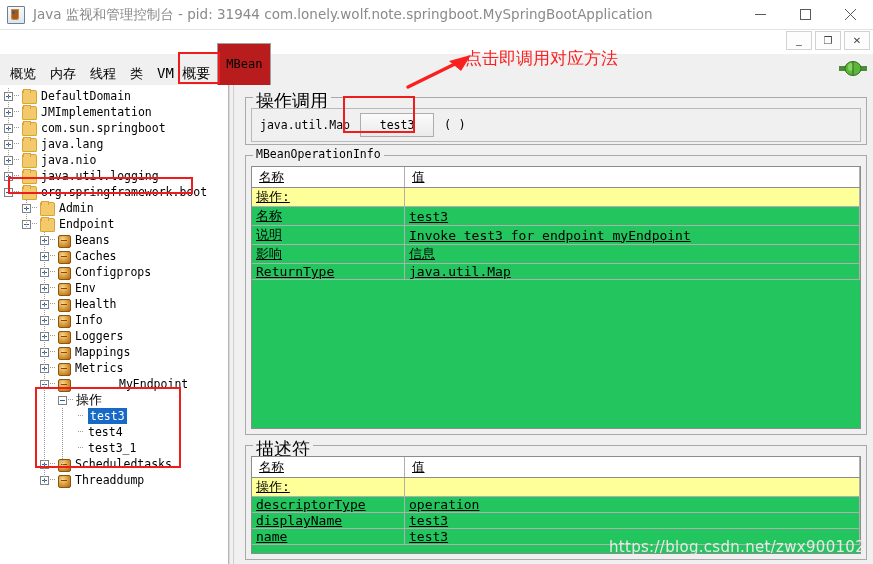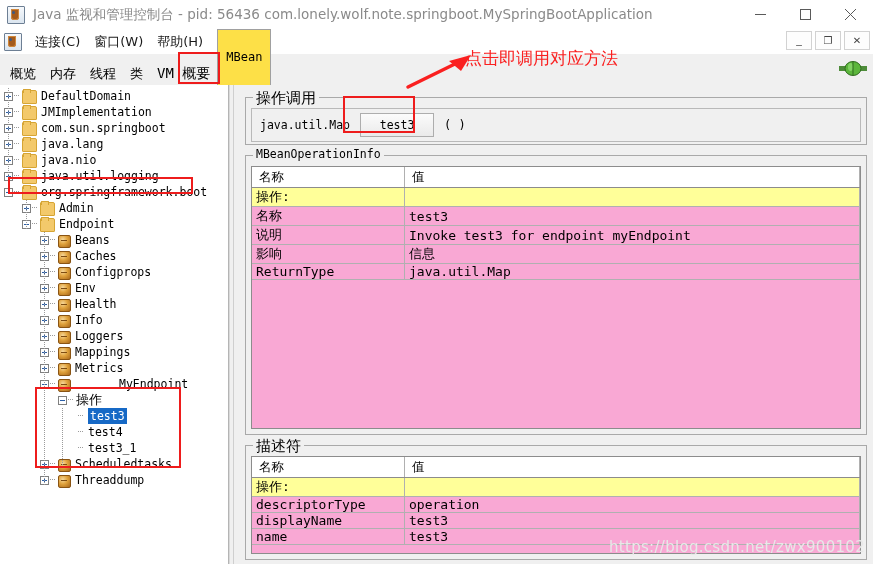--- a/index.html
+++ b/index.html
@@ -77,23 +77,23 @@
     position:absolute;left:0;top:54px;width:873px;height:31px;
     background:#f0f0f0;border-bottom:1px solid #a0a0a0;
     display:flex;align-items:flex-end;
   }
   .tab{
     height:25px;line-height:25px;padding:0 7px;margin-bottom:-1px;
     font-size:13px;color:#000;white-space:nowrap;cursor:default;
     font-family:"DejaVu Sans","Liberation Sans",sans-serif;
   }
   .tab.sel{
-    background:#fde047;border:1px solid #a0a0a0;border-bottom:1px solid #ffffff;
+    background:#b91c1c;border:1px solid #a0a0a0;border-bottom:1px solid #ffffff;
     font-family:"DejaVu Sans Mono","Liberation Mono",monospace;
-    font-size:12px;padding:15px 8px;
+    font-size:12px;padding:8px 8px;
   }
   .tab.mono{font-family:"DejaVu Sans Mono","Liberation Mono",monospace;font-size:14px;}
   .conn-dot{
     position:absolute;right:6px;top:7px;width:28px;height:15px;
   }
 
   
   .content{position:absolute;left:0;top:85px;width:873px;height:479px;background:#ffffff;}
   .treepane{
     position:absolute;left:0;top:0;width:228px;height:479px;
@@ -146,21 +146,21 @@
   }
   .bean:after{
     content:"";position:absolute;left:2px;top:4px;width:6px;height:1px;background:#7d4c12;
   }
   .sel-label{background:#1669c6;color:#ffffff;padding:0 2px;}
 
   
   .group{position:absolute;border:1px solid #a9a9a9;background:#f0f0f0;}
   .group > .gtitle{
     position:absolute;left:7px;top:-9px;background:#f0f0f0;padding:0 3px;
-    font-size:15px;color:#000;white-space:nowrap;
+    font-size:18px;color:#000;white-space:nowrap;
     font-family:"DejaVu Sans","Liberation Sans",sans-serif;
   }
   .group.mono > .gtitle{font-family:"DejaVu Sans Mono","Liberation Mono",monospace;font-size:11.5px;}
 
   .invokebox{
     position:absolute;left:5px;top:10px;right:5px;height:32px;
     border:1px solid #b9b9b9;background:#f0f0f0;display:flex;align-items:center;
   }
   .rettype{
     margin-left:8px;font-family:"DejaVu Sans Mono","Liberation Mono",monospace;
@@ -173,21 +173,21 @@
     display:flex;align-items:center;justify-content:center;color:#000;cursor:pointer;
   }
   .parens{
     margin-left:10px;font-family:"DejaVu Sans Mono","Liberation Mono",monospace;
     font-size:12px;color:#000;
   }
 
   
   .tblwrap{
     position:absolute;left:5px;top:10px;right:5px;bottom:5px;
-    background:#f9a8d4;border:1px solid #8c8c8c;overflow:hidden;
+    background:#22c55e;border:1px solid #8c8c8c;overflow:hidden;text-decoration:underline;
   }
   table.jt{border-collapse:collapse;width:100%;table-layout:fixed;}
   table.jt td,table.jt th{
     border-right:1px solid #b0b0b0;border-bottom:1px solid #b0b0b0;
     height:15px;padding:0 0 0 4px;text-align:left;font-weight:normal;
     font-family:"DejaVu Sans Mono","Liberation Mono",monospace;font-size:13px;
     color:#000;overflow:hidden;white-space:nowrap;vertical-align:middle;
   }
   table.jt th{
     height:20px;background:#ffffff;border-bottom:1px solid #8c8c8c;
@@ -212,47 +212,41 @@
     letter-spacing:.3px;
   }
 </style>
 </head>
 <body>
 
 <div class="app">
 
   <div class="titlebar">
     <span class="tb-icon"></span>
-    <span class="tb-title">Java 监视和管理控制台 - pid: 56436 com.lonely.wolf.note.springboot.MySpringBootApplication</span>
+    <span class="tb-title">Java 监视和管理控制台 - pid: 31944 com.lonely.wolf.note.springboot.MySpringBootApplication</span>
     <div class="tb-btns">
       <div class="tb-btn">
         <svg width="13" height="13" viewBox="0 0 13 13">
             <line x1="1" y1="6.5" x2="12" y2="6.5" stroke="#5a5a5a" stroke-width="1"></line>
           </svg>
       </div>
       <div class="tb-btn">
         <svg width="13" height="13" viewBox="0 0 13 13">
             <rect x="1.5" y="1.5" width="10" height="10" fill="none" stroke="#5a5a5a" stroke-width="1"></rect>
           </svg>
       </div>
       <div class="tb-btn">
         <svg width="13" height="13" viewBox="0 0 13 13">
             <line x1="1" y1="1" x2="12" y2="12" stroke="#5a5a5a" stroke-width="1"></line>
             <line x1="12" y1="1" x2="1" y2="12" stroke="#5a5a5a" stroke-width="1"></line>
           </svg>
       </div>
     </div>
   </div>
 
-  <div class="menubar">
-    <span class="mb-icon"></span>
-    <span class="mb-item">连接(C)</span>
-    <span class="mb-item">窗口(W)</span>
-    <span class="mb-item">帮助(H)</span>
-  </div>
 
   <div class="inner-btns">
     <div class="inner-btn">_</div>
     <div class="inner-btn">❐</div>
     <div class="inner-btn">✕</div>
   </div>
 
   <div class="tabstrip">
     <div style="width:3px"></div>
     <div class="tab">概览</div>

